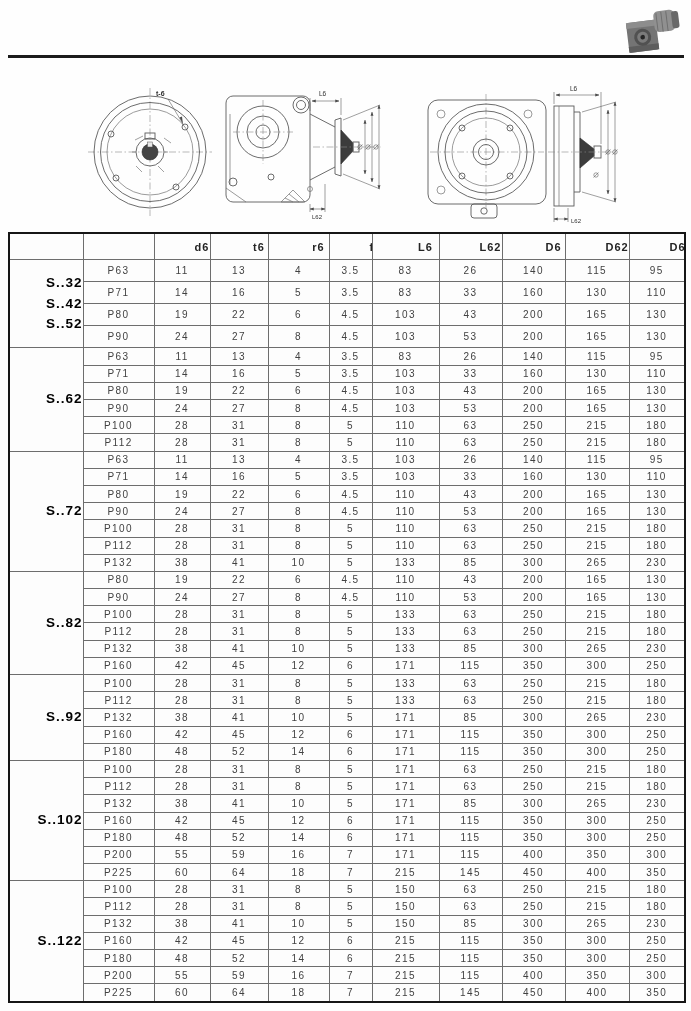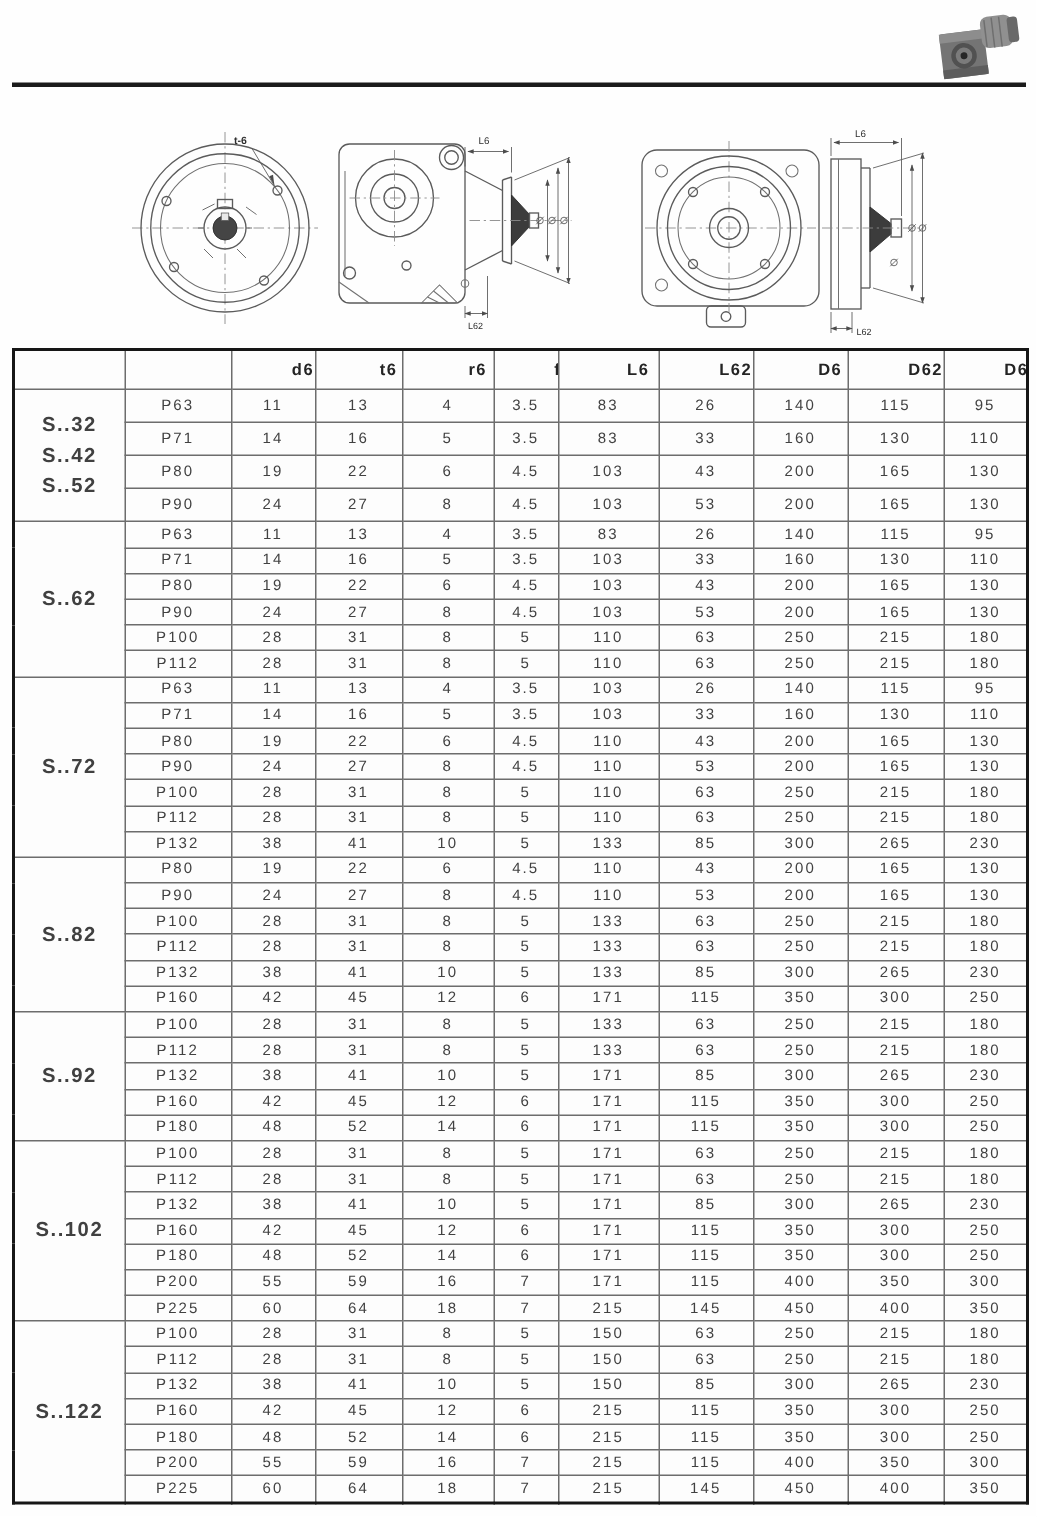--- a/index.html
+++ b/index.html
@@ -26,21 +26,21 @@
     border-collapse:collapse;table-layout:fixed;
     border:2px solid #161616;background:#fdfdfd;
   }
   table.dim th, table.dim td{
     border:1px solid #6d6d6d;text-align:center;vertical-align:middle;
     padding:0;overflow:hidden;white-space:nowrap;
   }
   table.dim thead th{height:25px;font-size:11px;font-weight:bold;color:#242424;letter-spacing:1px;padding-left:40px;}
   table.dim td{font-size:10px;color:#414141;letter-spacing:1.4px;}
   table.dim td.group-cell{
-    font-size:13.5px;font-weight:bold;color:#404040;letter-spacing:1px;line-height:1.5;
+    font-size:13.5px;font-weight:bold;color:#000000;letter-spacing:1px;line-height:1.5;text-align:right;
   }
 </style>
 </head>
 <body>
 
 <div class="page">
 
   <svg class="photo" viewBox="0 0 64 52">
     <g transform="rotate(-7 32 26)">
       <rect x="7" y="15" width="30" height="30" rx="2" fill="#747474"></rect>

